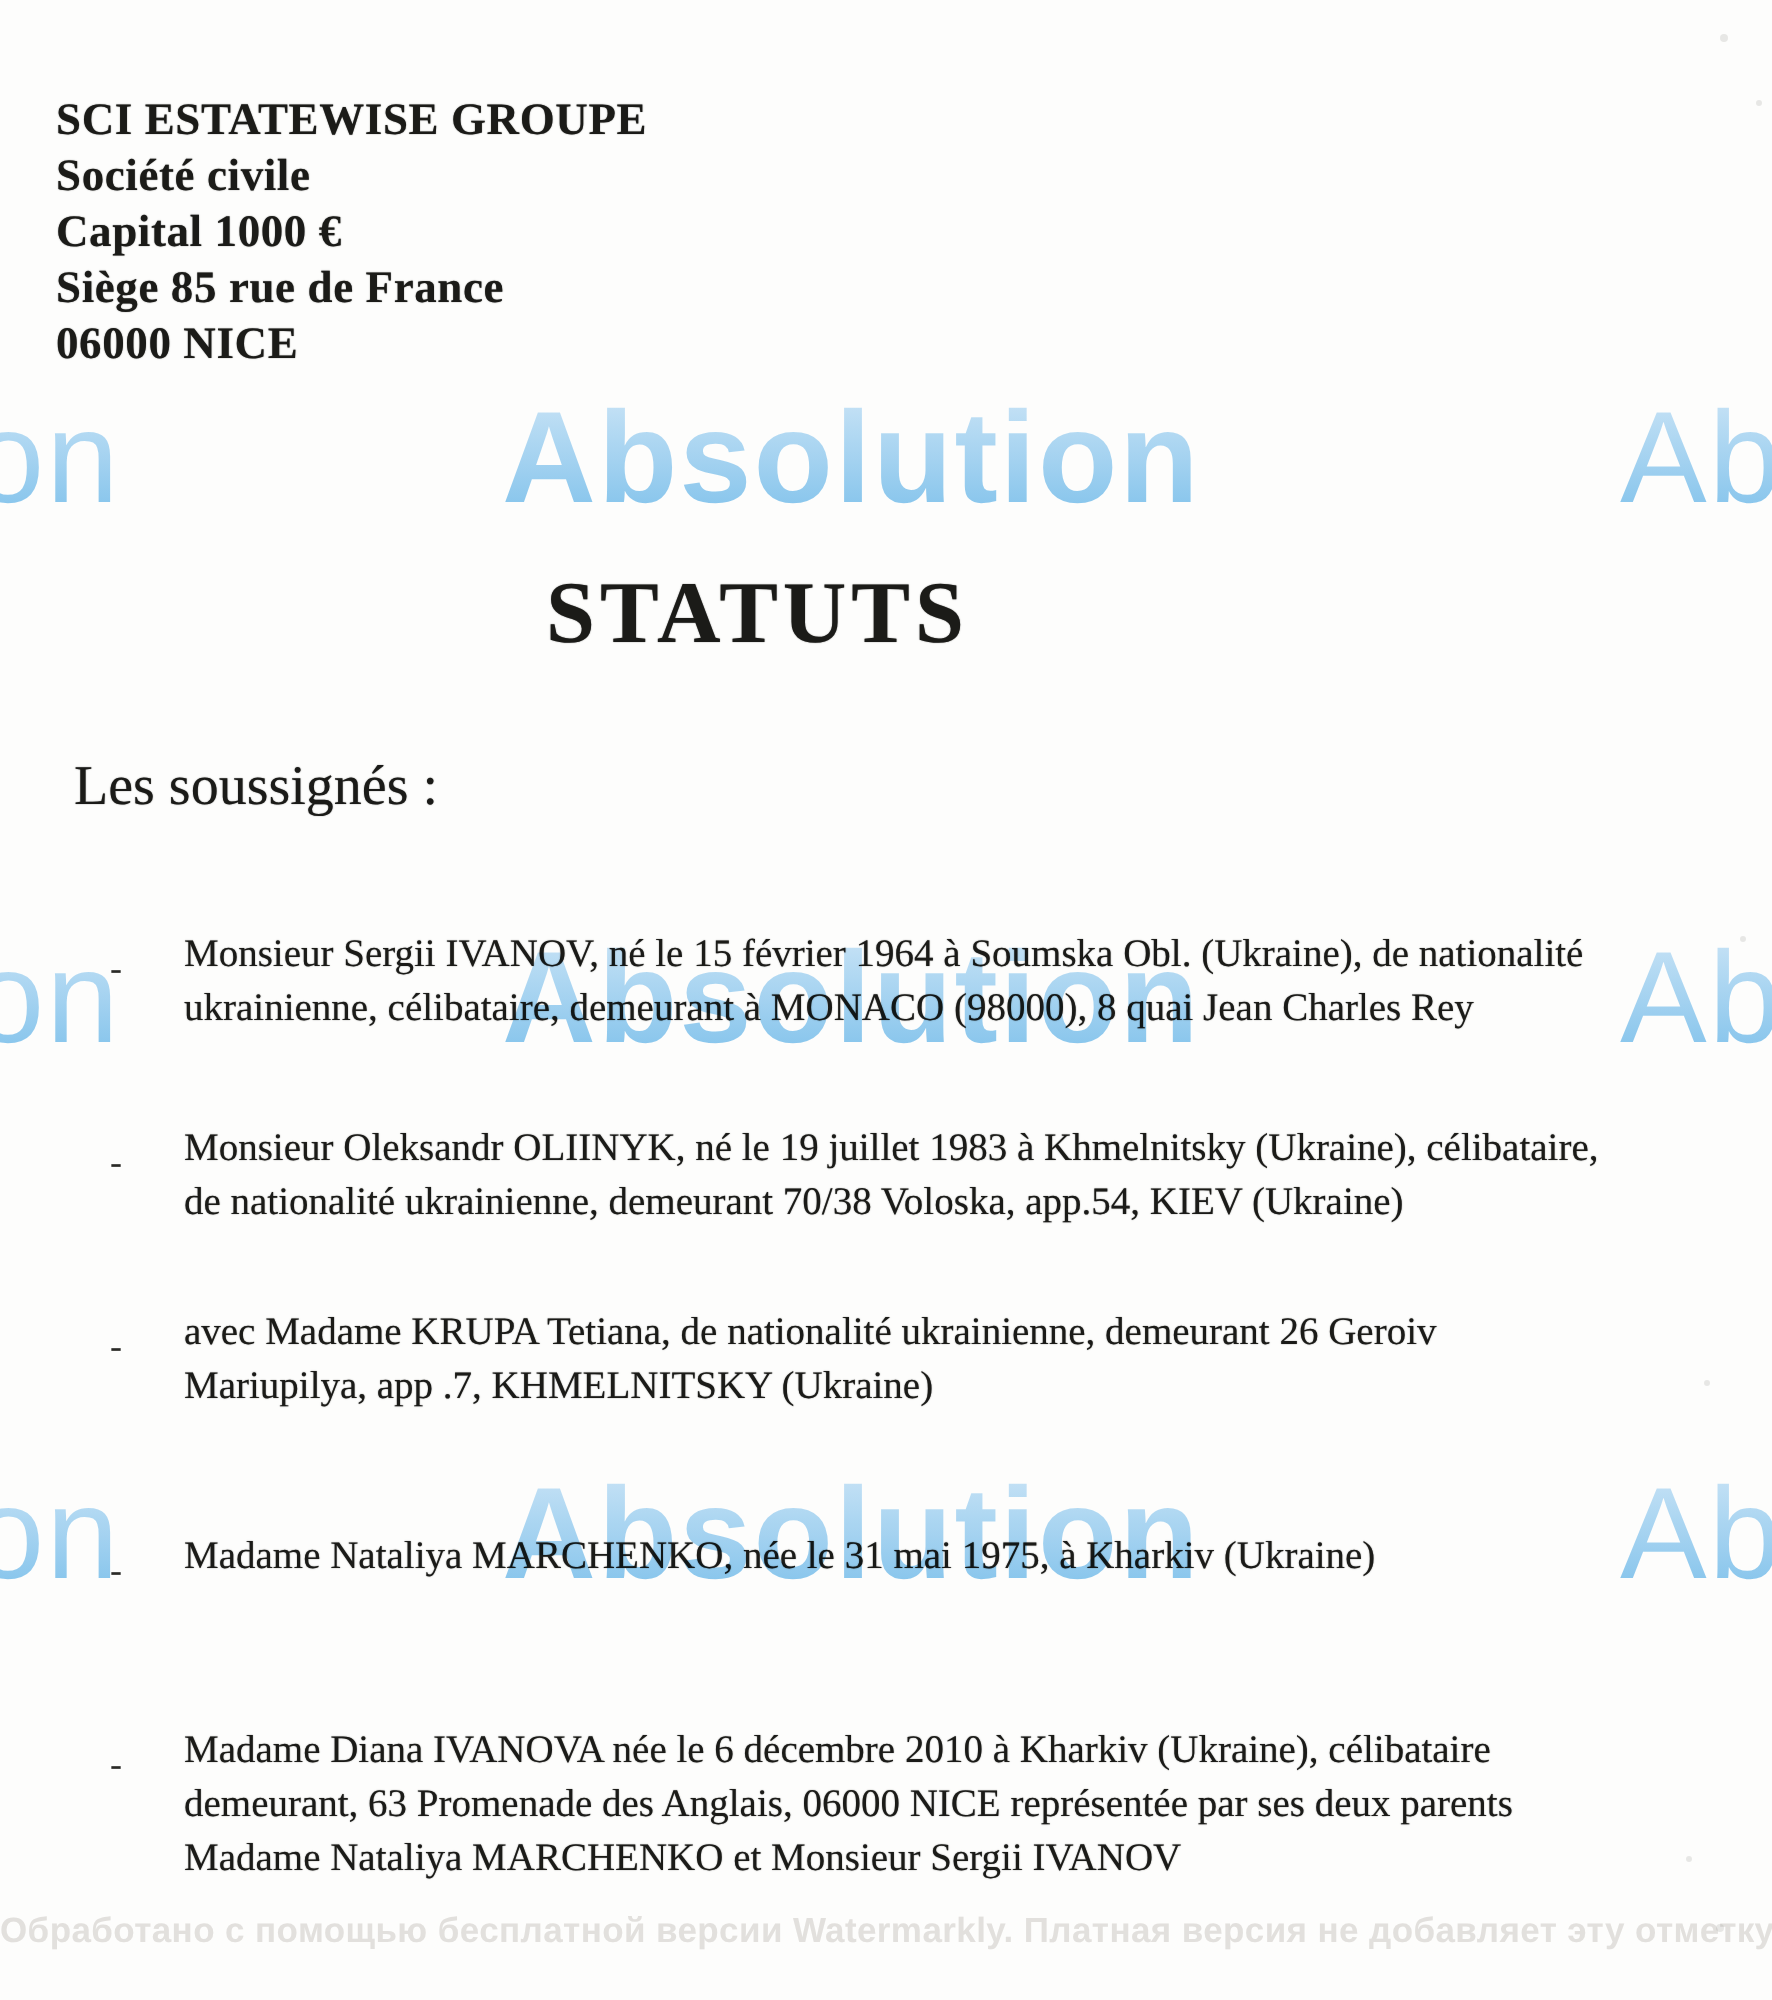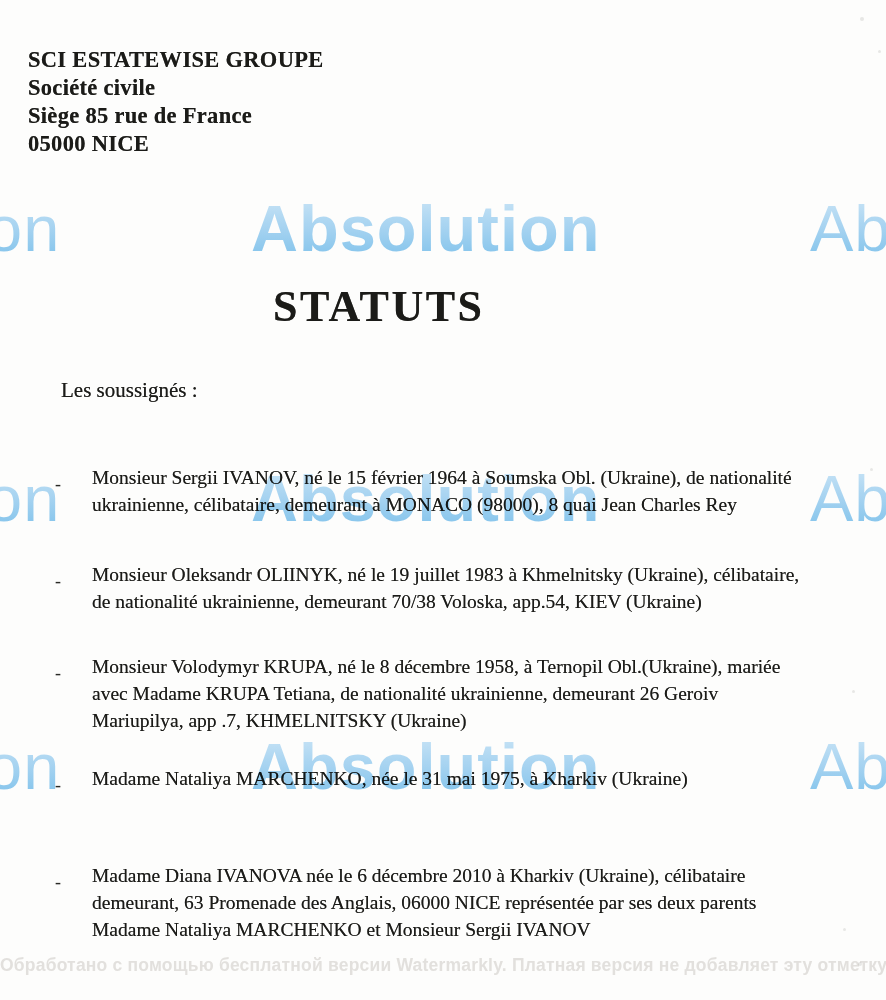--- a/index.html
+++ b/index.html
@@ -37,22 +37,22 @@
     left: 273px;
     margin: 0;
     font-size: 44px;
     font-weight: bold;
     letter-spacing: 2.5px;
   }
 
   .intro-line {
     position: absolute;
     top: 378px;
-    left: 61px;
-    font-size: 21px;
+    left: 37px;
+    font-size: 28px;
   }
 
   .party {
     position: absolute;
     left: 55px;
     display: flex;
     align-items: flex-start;
   }
   .party .dash {
     width: 37px;
@@ -123,22 +123,23 @@
   }
 </style>
 </head>
 <body>
 
 <div class="page">
 
   <div class="company-header scan-text">
     <div>SCI ESTATEWISE GROUPE</div>
     <div>Société civile</div>
+    <div>Capital 1000 €</div>
     <div>Siège 85 rue de France</div>
-    <div>05000 NICE</div>
+    <div>06000 NICE</div>
   </div>
 
   <h1 class="doc-title scan-text">STATUTS</h1>
 
   <div class="intro-line scan-text">Les soussignés :</div>
 
   <div class="party party-1">
     <span class="dash">-</span>
     <div class="party-lines scan-text">
       <div>Monsieur Sergii IVANOV, né le 15 février 1964 à Soumska Obl. (Ukraine), de nationalité</div>
@@ -150,21 +151,20 @@
     <span class="dash">-</span>
     <div class="party-lines scan-text">
       <div>Monsieur Oleksandr OLIINYK, né le 19 juillet 1983 à Khmelnitsky (Ukraine), célibataire,</div>
       <div>de nationalité ukrainienne, demeurant 70/38 Voloska, app.54, KIEV (Ukraine)</div>
     </div>
   </div>
 
   <div class="party party-3">
     <span class="dash">-</span>
     <div class="party-lines scan-text">
-      <div>Monsieur Volodymyr KRUPA, né le 8 décembre 1958, à Ternopil Obl.(Ukraine), mariée</div>
       <div>avec Madame KRUPA Tetiana, de nationalité ukrainienne, demeurant 26 Geroiv</div>
       <div>Mariupilya, app .7, KHMELNITSKY (Ukraine)</div>
     </div>
   </div>
 
   <div class="party party-4">
     <span class="dash">-</span>
     <div class="party-lines scan-text">
       <div>Madame Nataliya MARCHENKO, née le 31 mai 1975, à Kharkiv (Ukraine)</div>
     </div>

